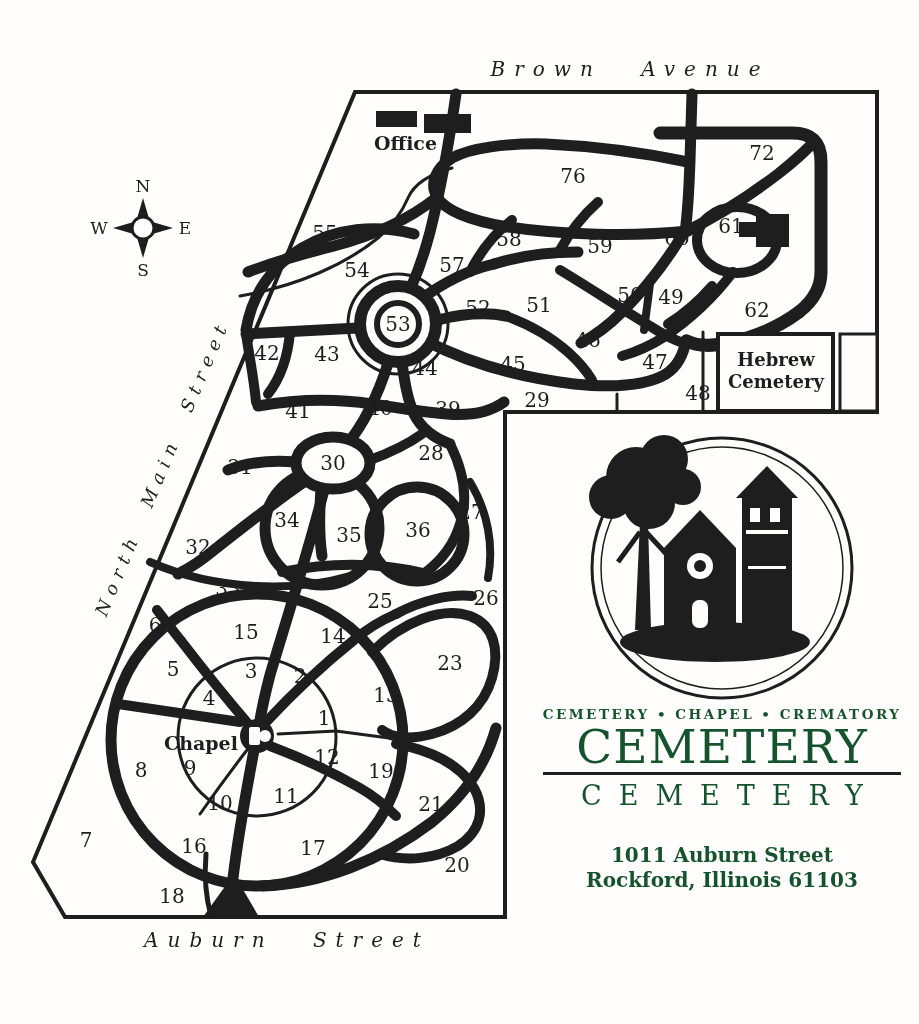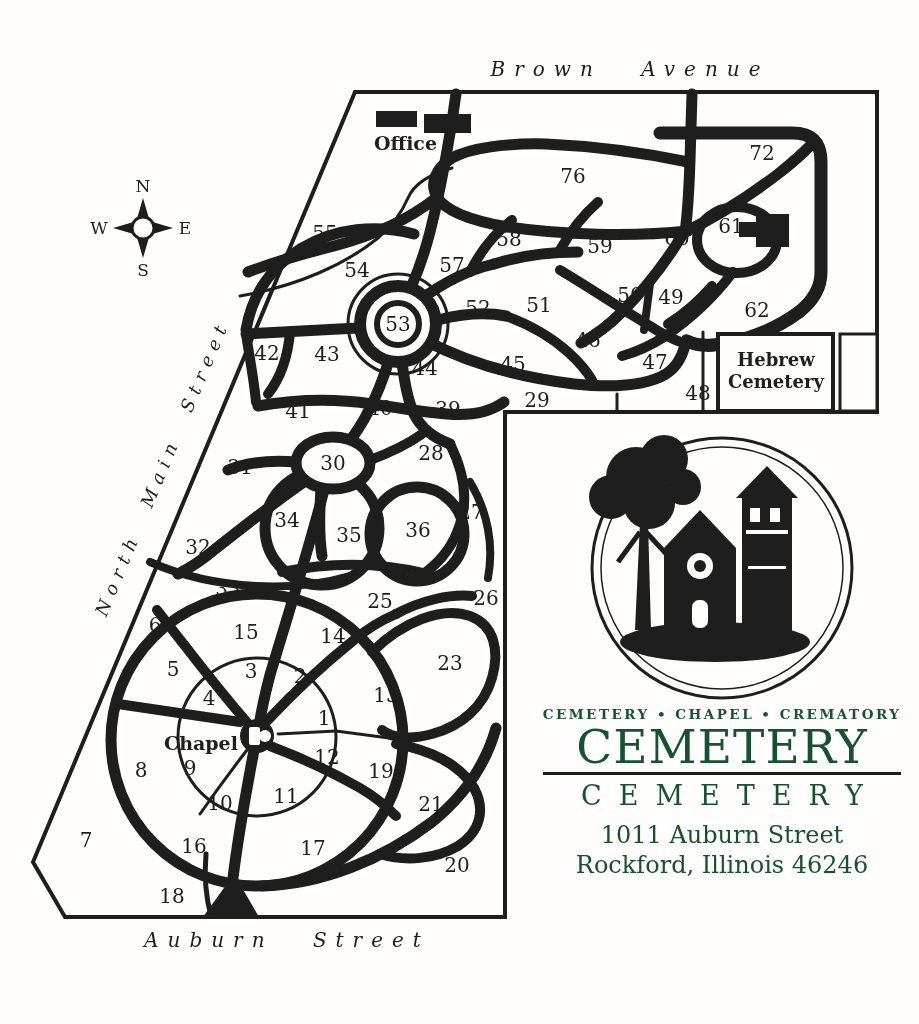--- a/index.html
+++ b/index.html
@@ -17,21 +17,21 @@
           fill:#1e1e1e;text-anchor:middle;font-family:"DejaVu Serif",serif;}
   .maplabel{font-weight:bold;font-size:19px;fill:#1e1e1e;font-family:"DejaVu Serif",serif;}
   .compass-letter{font-size:17px;fill:#1e1e1e;text-anchor:middle;font-family:"DejaVu Serif",serif;}
   .hebrew-t{font-weight:bold;font-size:18px;fill:#1e1e1e;text-anchor:middle;font-family:"DejaVu Serif",serif;}
   .brand{position:absolute;left:532px;top:706px;width:380px;text-align:center;color:#14532d;}
   .brand-tagline{font-size:13.5px;font-weight:bold;letter-spacing:2.5px;white-space:nowrap;}
   .brand-name{font-size:47px;letter-spacing:1px;line-height:1.02;margin-top:1px;}
   .brand-rule{height:3px;background:#1e1e1e;width:94%;margin:1px auto 5px auto;}
   .brand-sub{font-size:27px;letter-spacing:17px;text-indent:17px;white-space:nowrap;}
   .brand-est{margin-top:26px;font-size:16.5px;font-weight:bold;letter-spacing:1px;}
-  .brand-addr{margin-top:9px;font-size:24px;font-weight:normal;line-height:1.25;}
+  .brand-addr{margin-top:32px;font-size:20px;font-weight:bold;line-height:1.25;}
 </style>
 </head>
 <body>
 
 <div class="page">
 <svg width="919" height="1024" viewBox="0 0 919 1024">
 
   <polygon class="boundary" points="355,92 877,92 877,412 505,412 505,917 65,917 33,862"></polygon>
 
   <g>
@@ -236,16 +236,16 @@
       </g>
 </svg>
 
 <div class="brand">
   <div class="brand-tagline">CEMETERY • CHAPEL • CREMATORY</div>
   <div class="brand-name">CEMETERY</div>
   <div class="brand-rule"></div>
   <div class="brand-sub">CEMETERY</div>
   <div class="brand-addr">
     <div>1011 Auburn Street</div>
-    <div>Rockford, Illinois 46246</div>
+    <div>Rockford, Illinois 61103</div>
   </div>
 </div>
 </div>
 
 </body></html>

